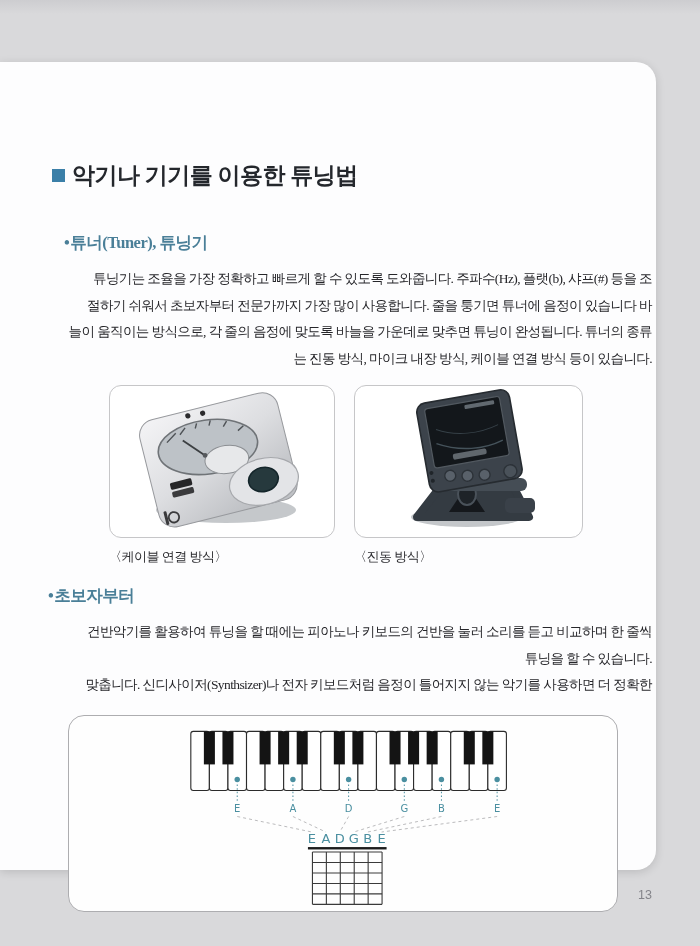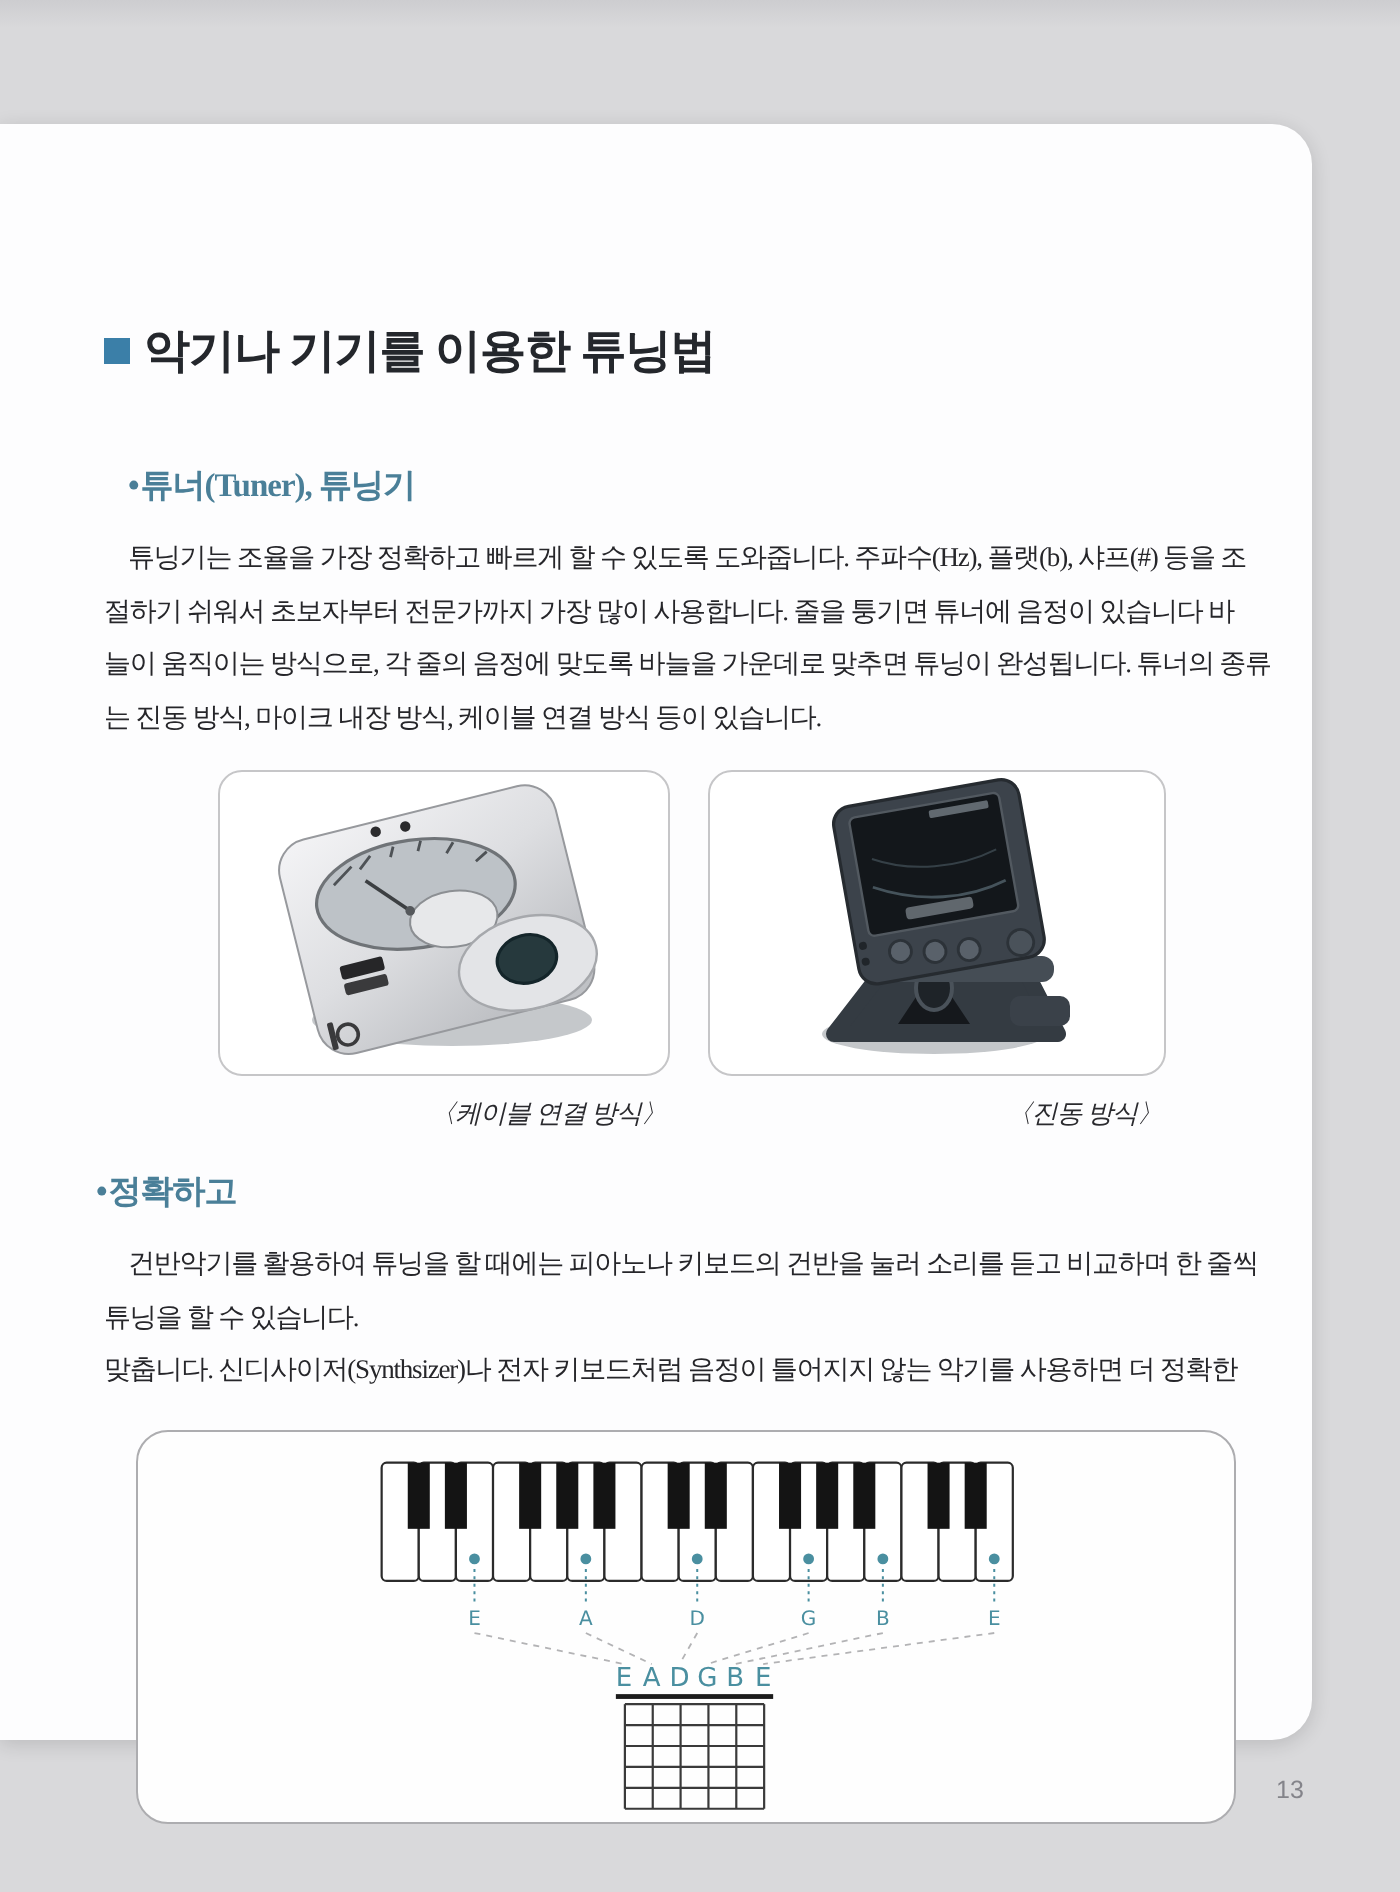--- a/index.html
+++ b/index.html
@@ -21,31 +21,31 @@
     letter-spacing:-0.5px;white-space:nowrap;
   }
   .sec-heading{
     position:absolute;left:48px;font-size:16.5px;font-weight:600;
     letter-spacing:-0.5px;white-space:nowrap;
   }
   .sec-heading .bullet{margin-right:1px;}
   .para{position:absolute;left:52px;width:600px;}
   .tline{
     font-size:13.5px;line-height:26.5px;color:#26262a;
-    letter-spacing:-0.6px;white-space:nowrap;
+    letter-spacing:-0.6px;white-space:nowrap;text-align:right;
   }
   .tline.indent{padding-left:12px;}
   .figure-box{
     position:absolute;background:#fff;border:1px solid #c6c6c8;border-radius:12px;
   }
   .fb1{left:109px;top:323px;width:224px;height:151px;}
   .fb2{left:354px;top:323px;width:227px;height:151px;}
   .caption{
     position:absolute;top:486px;font-size:13px;color:#2a2a2e;
-    letter-spacing:-0.5px;text-align:right;white-space:nowrap;font-style:italic;
+    letter-spacing:-0.5px;text-align:left;white-space:nowrap;
   }
   .cap1{left:109px;width:224px;}
   .cap2{left:354px;width:227px;}
   .diagram-box{
     position:absolute;left:68px;top:653px;width:550px;height:197px;
     border:1.3px solid #adadb0;border-radius:16px;background:#fefefe;box-sizing:border-box;
   }
   .diagram-box svg{display:block;width:100%;height:100%;}
   .page-number{
     position:absolute;left:628px;top:888px;width:34px;text-align:center;
@@ -127,21 +127,21 @@
         <circle cx="-42" cy="22" r="2" fill="#20252a"></circle>
         <circle cx="-42" cy="30" r="2" fill="#20252a"></circle>
       </g>
     </svg>
   </div>
 
   <div class="caption cap1">〈케이블 연결 방식〉</div>
   <div class="caption cap2">〈진동 방식〉</div>
 
   <div class="sec-heading" id="heading-2" style="top: 523px; color: rgb(74, 127, 152);">
-    <span class="bullet">•</span><span>정확하고</span>
+    <span class="bullet">•</span><span>초보자부터</span>
   </div>
 
   <div class="para" style="top:557px;">
       <div class="tline indent">건반악기를 활용하여 튜닝을 할 때에는 피아노나 키보드의 건반을 눌러 소리를 듣고 비교하며 한 줄씩</div>
       <div class="tline">튜닝을 할 수 있습니다.</div>
       <div class="tline">맞춥니다. 신디사이저(Synthsizer)나 전자 키보드처럼 음정이 틀어지지 않는 악기를 사용하면 더 정확한</div>
     </div>
 
   <div class="diagram-box">
     <svg id="kbd-svg" viewBox="0 0 547 194">

